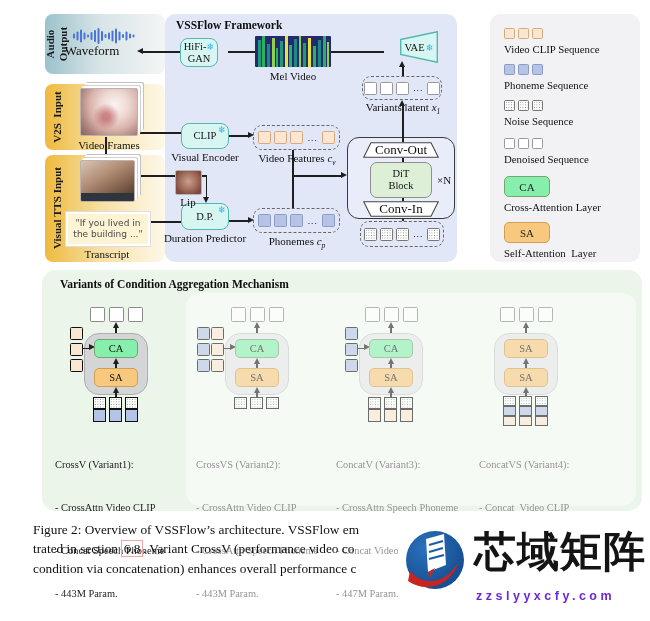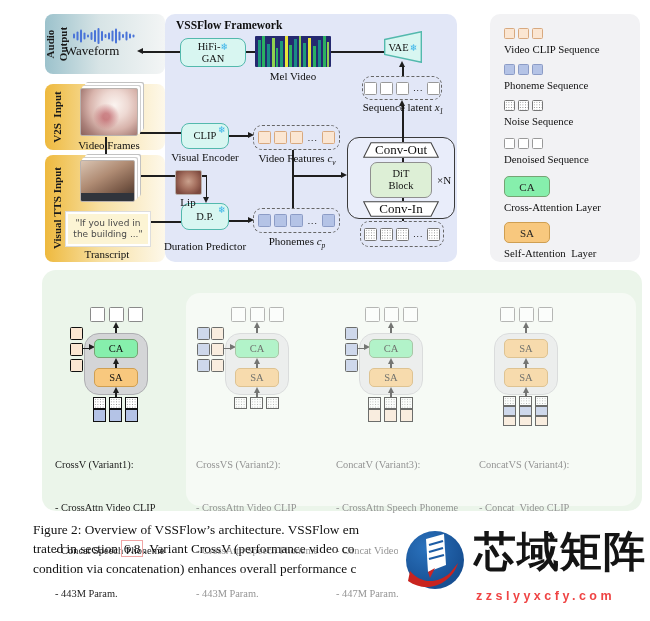--- a/index.html
+++ b/index.html
@@ -42,21 +42,21 @@
   .hrt{position:absolute;width:0;height:0;border-top:3.6px solid transparent;border-bottom:3.6px solid transparent;border-left:6px solid #1e1e1e;z-index:2}
   .photo{position:absolute;z-index:2;border:1px solid #b9b2ae;border-radius:2px;box-shadow:2px -2px 0 0 #fff,3px -3px 0 0 #cfcfcf,5px -5px 0 0 #fff,6px -6px 0 0 #c2c2c2}
   .ph-frames{left:80px;top:88px;width:58px;height:48px;background:radial-gradient(circle at 45% 60%,rgba(176,62,72,.55) 0 8%,transparent 32%),radial-gradient(circle at 60% 35%,#fbf4f0 0%,#eed9d3 30%,#d8b4ac 55%,#a97f78 80%,#8a625c 100%)}
   .ph-face{left:80px;top:160px;width:55px;height:42px;background:linear-gradient(to top,#30343c 0 20%,transparent 20%),linear-gradient(150deg,#d9c4b2 0%,#b08c74 40%,#7a5a48 72%,#3f3029 100%)}
   .ph-lip{left:175px;top:170px;width:27px;height:25px;background:radial-gradient(circle at 50% 45%,#caa18d 0%,#a5705f 45%,#7d4a3f 80%);box-shadow:none;z-index:3}
   .tscript{position:absolute;left:66px;top:212px;width:84px;height:34px;background:#fcf4d4;border:2px solid #fff;box-shadow:0 0 0 1px #ddd;z-index:2;display:flex;flex-direction:column;align-items:center;justify-content:center;font-family:"DejaVu Sans",sans-serif;font-size:9px;line-height:11px;color:#4a4a4a}
   .ditwrap{position:absolute;left:347px;top:137px;width:108px;height:82px;background:#e9edfa;border:1.3px solid #3a3a3a;border-radius:12px;z-index:2}
   .trap{position:absolute;z-index:3}
   .trap .tlab{position:absolute;inset:0;display:flex;align-items:center;justify-content:center;font-size:13px;color:#111}
   .ditblock{position:absolute;left:370px;top:162px;width:62px;height:36px;background:#ddefd6;border:1px solid #8f8f8f;border-radius:7px;z-index:3;display:flex;flex-direction:column;align-items:center;justify-content:center;font-size:10.5px;line-height:12px}
-  .vaewrap{position:absolute;left:384px;top:31px;width:38px;height:32px;z-index:2}
+  .vaewrap{position:absolute;left:400px;top:31px;width:38px;height:32px;z-index:2}
   .vaewrap .tlab{position:absolute;inset:0;display:flex;align-items:center;justify-content:center;gap:1px;font-size:10.5px}
   .lgrow{position:absolute;left:504px;display:flex;gap:3px;z-index:2}
   .lglab{position:absolute;left:504px;font-size:10.8px;white-space:pre;z-index:2}
   .chip{position:absolute;left:504px;width:46px;height:21px;border-radius:5px;display:flex;align-items:center;justify-content:center;font-size:11px;color:#222;z-index:2}
   .cac{background:#86efac;border:1.2px solid #76a473}
   .sac{background:#f8c87e;border:1.2px solid #cf9f52}
   .vgroup{position:absolute;top:300px;width:130px;height:215px}
   .vdiag{position:absolute;inset:0}
   .dim{opacity:.6}
   .vcont{position:absolute;left:33px;top:33px;width:64px;height:62px;background:#d4d5d7;border:1px solid #aeaeb2;border-radius:15px}
@@ -73,21 +73,21 @@
   .vtext{position:absolute;left:4px;top:129px;font-size:10.4px;line-height:14.4px;white-space:pre;color:#1c1c1c;z-index:2}
   .v3g .vtext{left:10px}
   .v4g .vtext{left:18px}
   .dimtext{color:#949494}
   .capblock{position:absolute;left:33px;top:520px;width:392px;font-size:13.3px;line-height:19.4px;color:#0f0f0f;z-index:2}
   .refbox{border:1px solid #f0a5a5;padding:0 1.5px}
   .wm{position:absolute;left:398px;top:517px;width:252px;height:104px;background:#fff;z-index:5;font-family:"Liberation Sans",sans-serif}
   .wm-circle{position:absolute;left:8px;top:14px;width:58px;height:58px;border-radius:50%;background:radial-gradient(circle at 35% 30%,#2a72bd,#174f92 72%)}
   .wm-svg{position:absolute;left:2px;top:8px}
   .wm-title{position:absolute;left:76px;top:10px;font-size:42px;line-height:50px;font-weight:bold;letter-spacing:1px;color:#141414}
-  .wm-url{position:absolute;left:78px;top:72px;font-size:12.5px;font-weight:bold;letter-spacing:3.5px;color:#ef4444}
+  .wm-url{position:absolute;left:78px;top:72px;font-size:12.5px;font-weight:bold;letter-spacing:3.5px;color:#6d28d9}
 </style>
 </head>
 <body>
 
 <div class="page">
 
   <div class="panel fw-bg"></div>
   <div class="panel lg-bg"></div>
   <div class="panel var-bg"></div>
   <div class="panel var-bg2"></div>
@@ -154,21 +154,21 @@
   <div class="hl" style="left:150px;top:221.4px;width:31px"></div>
   <div class="hl" style="left:229px;top:220.4px;width:19px"></div>
   <div class="hrt" style="left:248px;top:216.8px"></div>
   <div class="vl" style="left:292.4px;top:150px;height:58px"></div>
   <div class="hl" style="left:293px;top:175.4px;width:48px"></div>
   <div class="hrt" style="left:341px;top:171.8px"></div>
   <div class="vl z3" style="left:402.4px;top:158px;height:4px"></div>
   <div class="vl z3" style="left:402.4px;top:198px;height:3px"></div>
   <div class="vl" style="left:402.4px;top:216px;height:5px"></div>
 
-  <div class="tealbox" style="left:180px;top:38px;width:66px;height:29px">
+  <div class="tealbox" style="left:180px;top:38px;width:38px;height:29px">
     <div><span>HiFi-</span><span class="snow">❄</span></div>
     <div>GAN</div>
   </div>
 
   <svg class="trap" style="left:255px;top:36px;z-index:2" width="76" height="31" viewBox="0 0 76 31">
     <rect x="0" y="0" width="76" height="31" fill="#252a70" rx="1"></rect>
     <rect x="3" y="4" width="3" height="27" fill="#1e9a7a"></rect>
       <rect x="7" y="0" width="3" height="31" fill="#2bb061"></rect>
       <rect x="12" y="8" width="3" height="23" fill="#1a8a85"></rect>
       <rect x="17" y="2" width="3" height="29" fill="#8fd14f"></rect>
@@ -197,21 +197,21 @@
       </div>
   </div>
 
   <div class="dashseq" style="left:362px;top:76px;width:80px;height:24px">
     <div class="sq"></div>
       <div class="sq"></div>
       <div class="sq"></div>
       <span class="ell">...</span>
       <div class="sq"></div>
   </div>
-  <div class="lab" style="left:350px;top:101px;width:106px"><span>Sequence latent </span><span class="mvar">x</span><sub>1</sub></div>
+  <div class="lab" style="left:350px;top:101px;width:106px"><span>Variants latent </span><span class="mvar">x</span><sub>1</sub></div>
 
   <div class="tealbox" style="left:181px;top:123px;width:48px;height:26px">
     <span>CLIP</span>
     <span class="snow snowtr">❄</span>
   </div>
   <div class="lab" style="left:157px;top:151px;width:96px">Visual Encoder</div>
 
   <div class="dashseq" style="left:253px;top:125px;width:87px;height:25px">
     <div class="sq or"></div>
       <div class="sq or"></div>
@@ -221,21 +221,21 @@
   </div>
   <div class="lab" style="left:250px;top:152px;width:94px"><span>Video Features </span><span class="mvar">c</span><sub>v</sub></div>
 
   <div class="photo ph-lip"></div>
   <div class="lab" style="left:168px;top:196px;width:40px;z-index:3">Lip</div>
 
   <div class="tealbox" style="left:181px;top:203px;width:48px;height:27px">
     <span>D.P.</span>
     <span class="snow snowtr">❄</span>
   </div>
-  <div class="lab" style="left:154px;top:240px;width:102px">Duration Predictor</div>
+  <div class="lab" style="left:154px;top:232px;width:102px">Duration Predictor</div>
 
   <div class="dashseq" style="left:253px;top:208px;width:87px;height:25px">
     <div class="sq bl"></div>
       <div class="sq bl"></div>
       <div class="sq bl"></div>
       <span class="ell">...</span>
       <div class="sq bl"></div>
   </div>
   <div class="lab" style="left:253px;top:235px;width:88px"><span>Phonemes </span><span class="mvar">c</span><sub>p</sub></div>
 
@@ -288,20 +288,21 @@
       <div class="sq s11"></div>
       <div class="sq s11"></div>
       <div class="sq s11"></div>
     </div>
   <div class="lglab" style="top:153px">Denoised Sequence</div>
   <div class="chip cac" style="top:176px">CA</div>
   <div class="lglab" style="top:201px">Cross-Attention Layer</div>
   <div class="chip sac" style="top:222px">SA</div>
   <div class="lglab" style="top:247px">Self-Attention  Layer</div>
 
+  <div class="title" style="left:60px;top:278px">Variants of Condition Aggregation Mechanism</div>
 
   <div class="vgroup v1g" style="left:51px">
     <div class="vdiag">
       <div class="sq s15" style="position:absolute;left:39px;top:7px"></div>
       <div class="sq s15" style="position:absolute;left:58px;top:7px"></div>
       <div class="sq s15" style="position:absolute;left:77px;top:7px"></div>
       <div class="hup" style="left:61.9px;top:22px"></div>
       <div class="vl" style="left:64.4px;top:28px;height:5px"></div>
       <div class="stok or" style="left:19px;top:27px"></div>
       <div class="stok or" style="left:19px;top:43px"></div>

